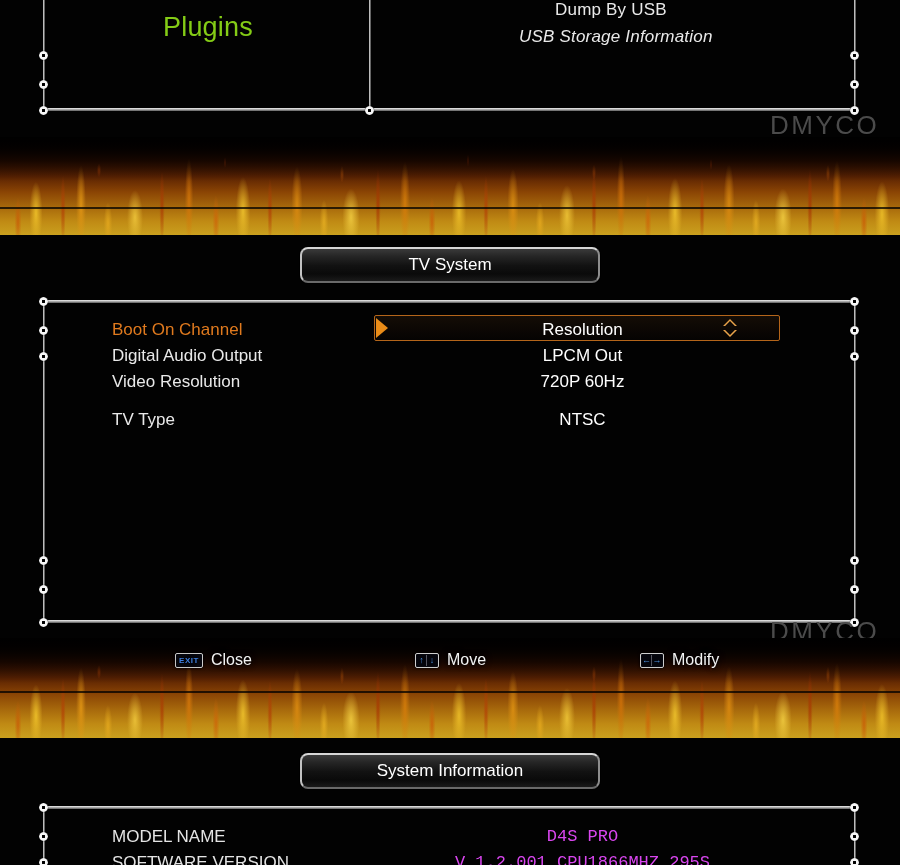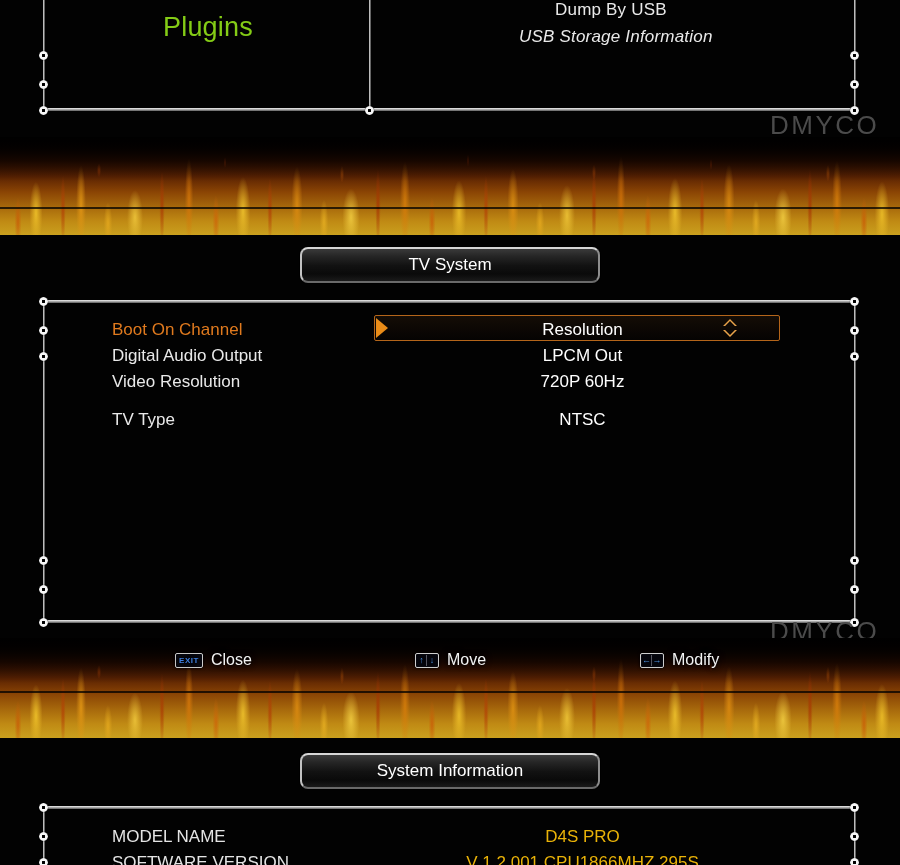--- a/index.html
+++ b/index.html
@@ -225,21 +225,21 @@
   .kseg:last-child { border-right:none; }
 
   
   .sysrow { position:absolute; left:0; width:900px; height:26px; }
   .syslabel {
     position:absolute; left:112px; top:0;
     color:#e4e4e4; font-size:17px; white-space:nowrap;
   }
   .sysvalue {
     position:absolute; left:405px; width:355px; top:0;
-    text-align:center; color:#eab308; font-size:17px; white-space:nowrap;
+    text-align:center; color:#d946ef; font-size:17px; white-space:nowrap;font-family:Liberation Mono, monospace;
   }
 
   
   .watermark {
     position:absolute;
     font-family:Liberation Sans, sans-serif;
     font-size:26px;
     letter-spacing:2.5px;
     color:#4b4b4b;
     text-shadow:0 1px 0 #000;

